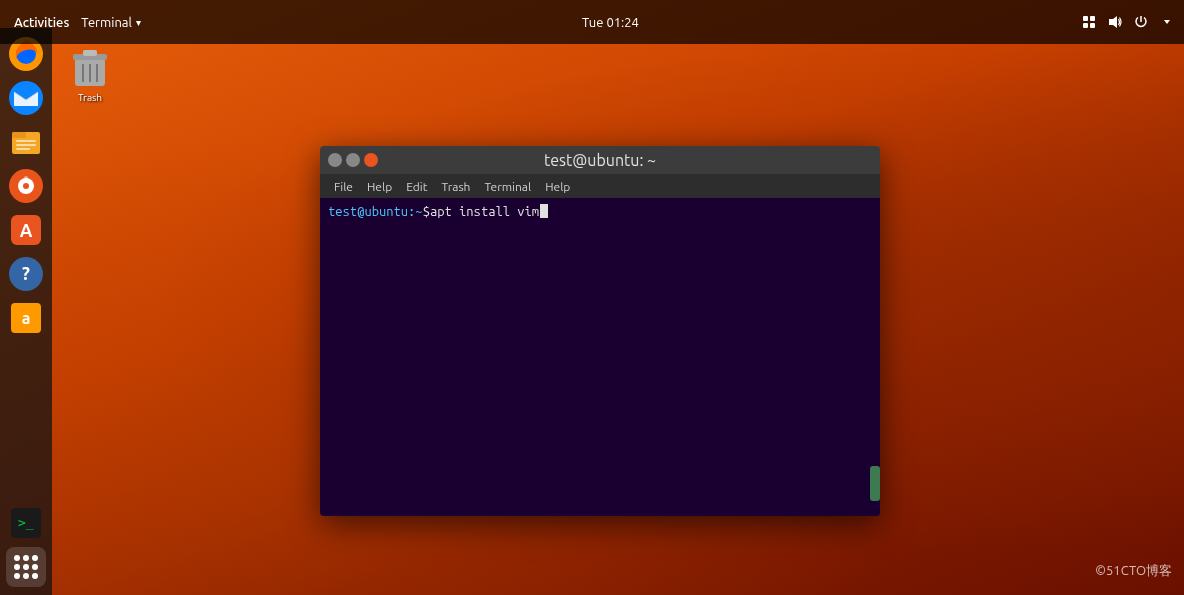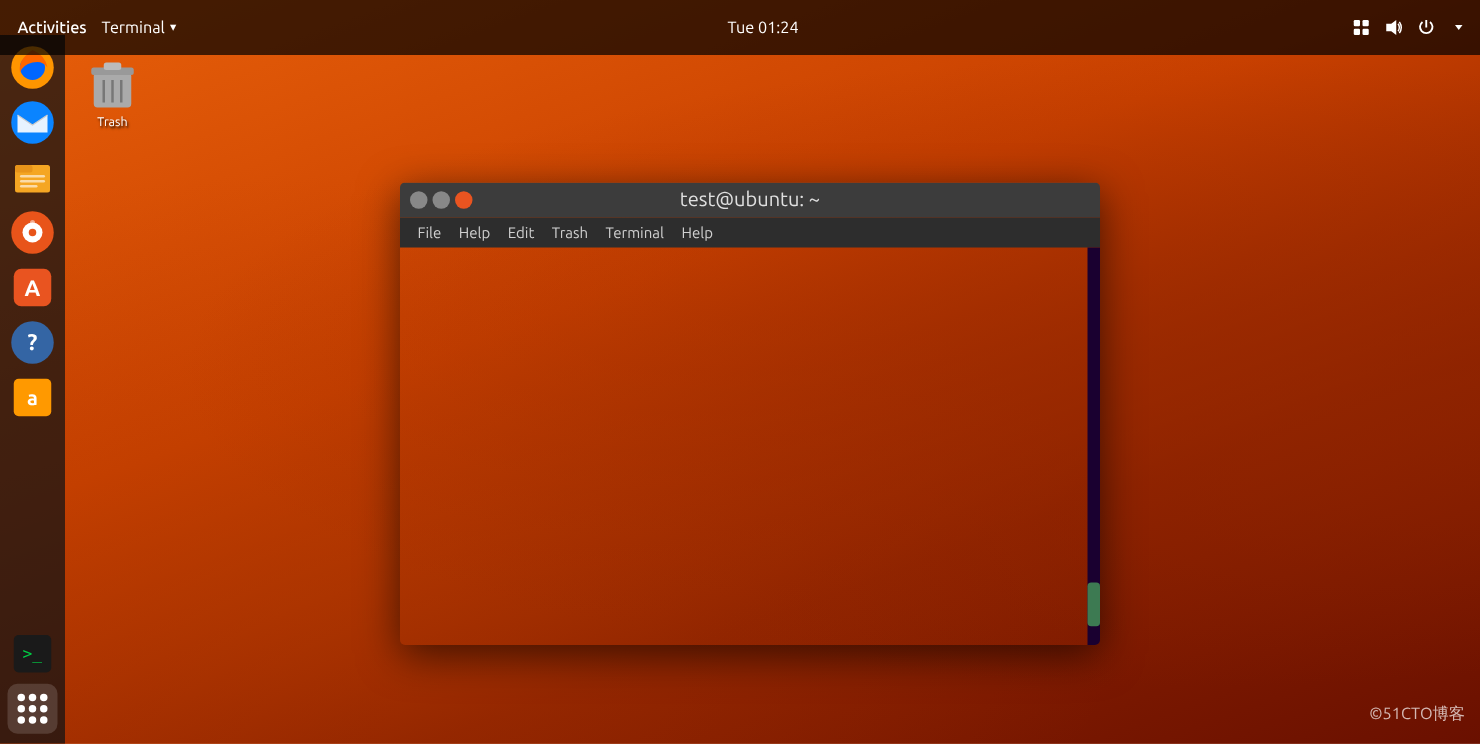--- a/index.html
+++ b/index.html
@@ -410,20 +410,28 @@
 
     <div class="terminal-menubar">
       <div class="term-menu-item">File</div>
       <div class="term-menu-item">Help</div>
       <div class="term-menu-item">Edit</div>
       <div class="term-menu-item">Trash</div>
       <div class="term-menu-item">Terminal</div>
       <div class="term-menu-item">Help</div>
     </div>
 
+    <div class="terminal-body">
+      <div class="terminal-prompt">
+        <span class="prompt-user">test@ubuntu:~</span>
+        <span class="prompt-dollar">$</span>
+        <span class="prompt-cmd"> apt install vim</span>
+          <span class="cursor"></span>
+      </div>
+    </div>
 
     <div style="position:absolute;right:0;top:52px;bottom:0;width:10px;background:#1a0030;">
       <div style="position:absolute;bottom:15px;right:0;width:10px;height:35px;background:#3d7a52;border-radius:3px;"></div>
     </div>
   </div>
 
   <div class="watermark">©51CTO博客</div>
 
 </div>
 

